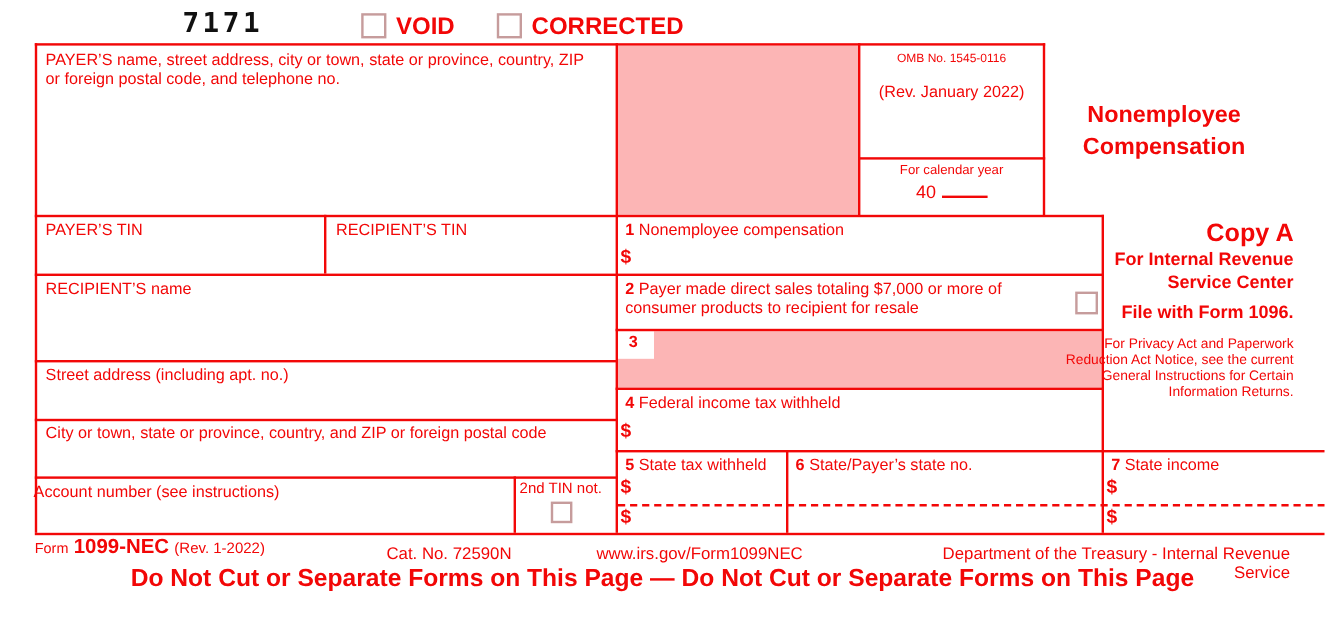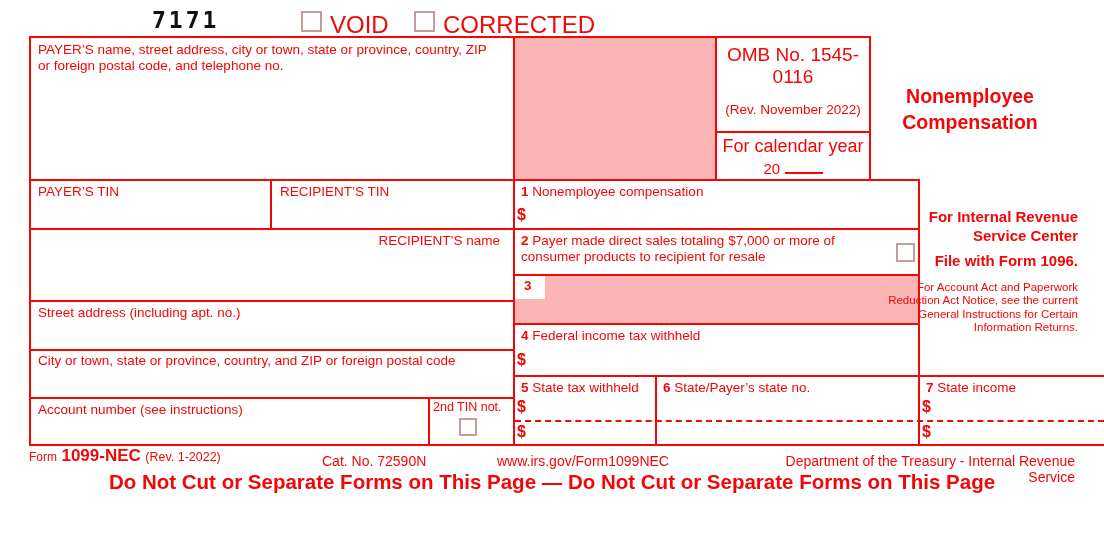--- a/index.html
+++ b/index.html
@@ -9,21 +9,21 @@
   .vline{position:absolute;width:2px;background:#f20707;}
   .hline{position:absolute;height:2px;background:#f20707;}
   .hdash{position:absolute;height:0;border-top:2px dashed #f20707;}
   .pink{position:absolute;background:#fcb5b5;}
   .lbl{font-size:13.5px;line-height:1.22;letter-spacing:0;}
   .bnum{font-weight:bold;}
   .dollar{font-weight:bold;font-size:16px;}
   .cb{position:absolute;border:2px solid #c69c9c;background:#fff;box-sizing:border-box;}
   .code{font-family:"DejaVu Sans Mono",monospace;font-weight:bold;color:#111;
         font-size:23px;letter-spacing:3px;}
-  .hdrlbl{font-size:24px;font-weight:400;}
+  .hdrlbl{font-size:20px;font-weight:700;}
   .title{font-size:19.5px;font-weight:bold;text-align:center;line-height:1.35;}
   .copya{font-size:21px;font-weight:bold;text-align:right;}
   .copybold{font-size:15px;font-weight:bold;text-align:right;line-height:1.25;}
   .privacy{font-size:11.5px;text-align:right;line-height:1.17;}
   .privacy b{font-weight:normal;margin-top:47px;}
   .footsmall{font-size:12px;}
   .footnum{font-size:17px;font-weight:bold;}
   .footrev{font-size:12.5px;}
   .foot{font-size:14px;}
   .warn{font-size:20.5px;font-weight:bold;white-space:nowrap;text-align:center;width:100%;}
@@ -70,43 +70,43 @@
 
   <div class="abs lbl field" style="left:38px;top:42px;width:462px;height:130px;">
     <span>PAYER’S name, street address, city or town, state or province, country, ZIP or foreign postal code, and telephone no.</span>
   </div>
   <div class="abs lbl field" style="left:38px;top:184px;width:224px;height:38px;">
     <span>PAYER’S TIN</span>
   </div>
   <div class="abs lbl field" style="left:280px;top:184px;width:225px;height:38px;">
     <span>RECIPIENT’S TIN</span>
   </div>
-  <div class="abs lbl field" style="left:38px;top:233px;width:462px;height:60px;text-align:right;">
+  <div class="abs lbl field" style="left:38px;top:233px;width:462px;height:60px;">
     <span>RECIPIENT’S name</span>
   </div>
   <div class="abs lbl field" style="left:38px;top:305px;width:462px;height:38px;">
     <span>Street address (including apt. no.)</span>
   </div>
   <div class="abs lbl field" style="left:38px;top:353px;width:462px;height:38px;">
     <span>City or town, state or province, country, and ZIP or foreign postal code</span>
   </div>
-  <div class="abs lbl field" style="left:38px;top:402px;width:380px;height:36px;">
+  <div class="abs lbl field" style="left:28px;top:402px;width:380px;height:36px;">
     <span>Account number (see instructions)</span>
   </div>
   <div class="abs" style="left:433px;top:400px;font-size:12.5px;">2nd TIN not.</div>
   <div class="cb" style="left:459px;top:418px;width:18px;height:18px;"></div>
 
   <div class="abs" style="left:717px;top:36px;width:152px;text-align:center;">
-    <div style="font-size:19px;margin-top:8px;">OMB No. 1545-0116</div>
-    <div style="font-size:13.5px;margin-top:14px;">(Rev. November 2022)</div>
+    <div style="font-size:10px;margin-top:8px;">OMB No. 1545-0116</div>
+    <div style="font-size:13.5px;margin-top:14px;">(Rev. January 2022)</div>
   </div>
   <div class="abs" style="left:717px;top:133px;width:152px;text-align:center;">
-    <div style="font-size:18px;margin-top:3px;">For calendar year</div>
+    <div style="font-size:11px;margin-top:3px;">For calendar year</div>
     <div style="margin-top:1px;">
-      <span style="font-size:15px;">20</span>
+      <span style="font-size:15px;">40</span>
       <span class="abs" style="display:inline-block;position:static;width:38px;border-bottom:2px solid #f20707;height:14px;"></span>
     </div>
   </div>
 
   <div class="abs title" style="left:880px;top:83px;width:180px;">
     <div>Nonemployee</div>
     <div>Compensation</div>
   </div>
 
   <div class="abs lbl" style="left:521px;top:184px;">
@@ -147,27 +147,28 @@
 
   <div class="abs lbl" style="left:926px;top:380px;">
     <span class="bnum">7</span>
     <span>State income</span>
   </div>
   <div class="abs dollar" style="left:922px;top:398px;">$</div>
   <div class="abs dollar" style="left:922px;top:423px;">$</div>
   <div class="field" style="left:940px;top:398px;width:160px;height:20px;"></div>
   <div class="field" style="left:940px;top:423px;width:160px;height:19px;"></div>
 
+  <div class="abs copya" style="left:928px;top:183px;width:150px;">Copy A</div>
   <div class="abs copybold" style="left:888px;top:208px;width:190px;">
     <div>For Internal Revenue</div>
     <div>Service Center</div>
   </div>
   <div class="abs copybold" style="left:888px;top:252px;width:190px;">File with Form 1096.</div>
   <div class="abs privacy" style="left:886px;top:281px;width:192px;">
-    <span>For Account Act and Paperwork Reduction Act Notice, see the </span><b>current General Instructions for Certain Information Returns.</b>
+    <span>For Privacy Act and Paperwork Reduction Act Notice, see the </span><b>current General Instructions for Certain Information Returns.</b>
   </div>
 
   <div class="abs" style="left:29px;top:446px;white-space:nowrap;">
     <span class="footsmall">Form</span>
     <span class="footnum">1099-NEC</span>
     <span class="footrev">(Rev. 1-2022)</span>
   </div>
   <div class="abs foot" style="left:322px;top:453px;">Cat. No. 72590N</div>
   <div class="abs foot" style="left:497px;top:453px;">www.irs.gov/Form1099NEC</div>
   <div class="abs foot" style="left:740px;top:453px;width:335px;text-align:right;">Department of the Treasury - Internal Revenue Service</div>

